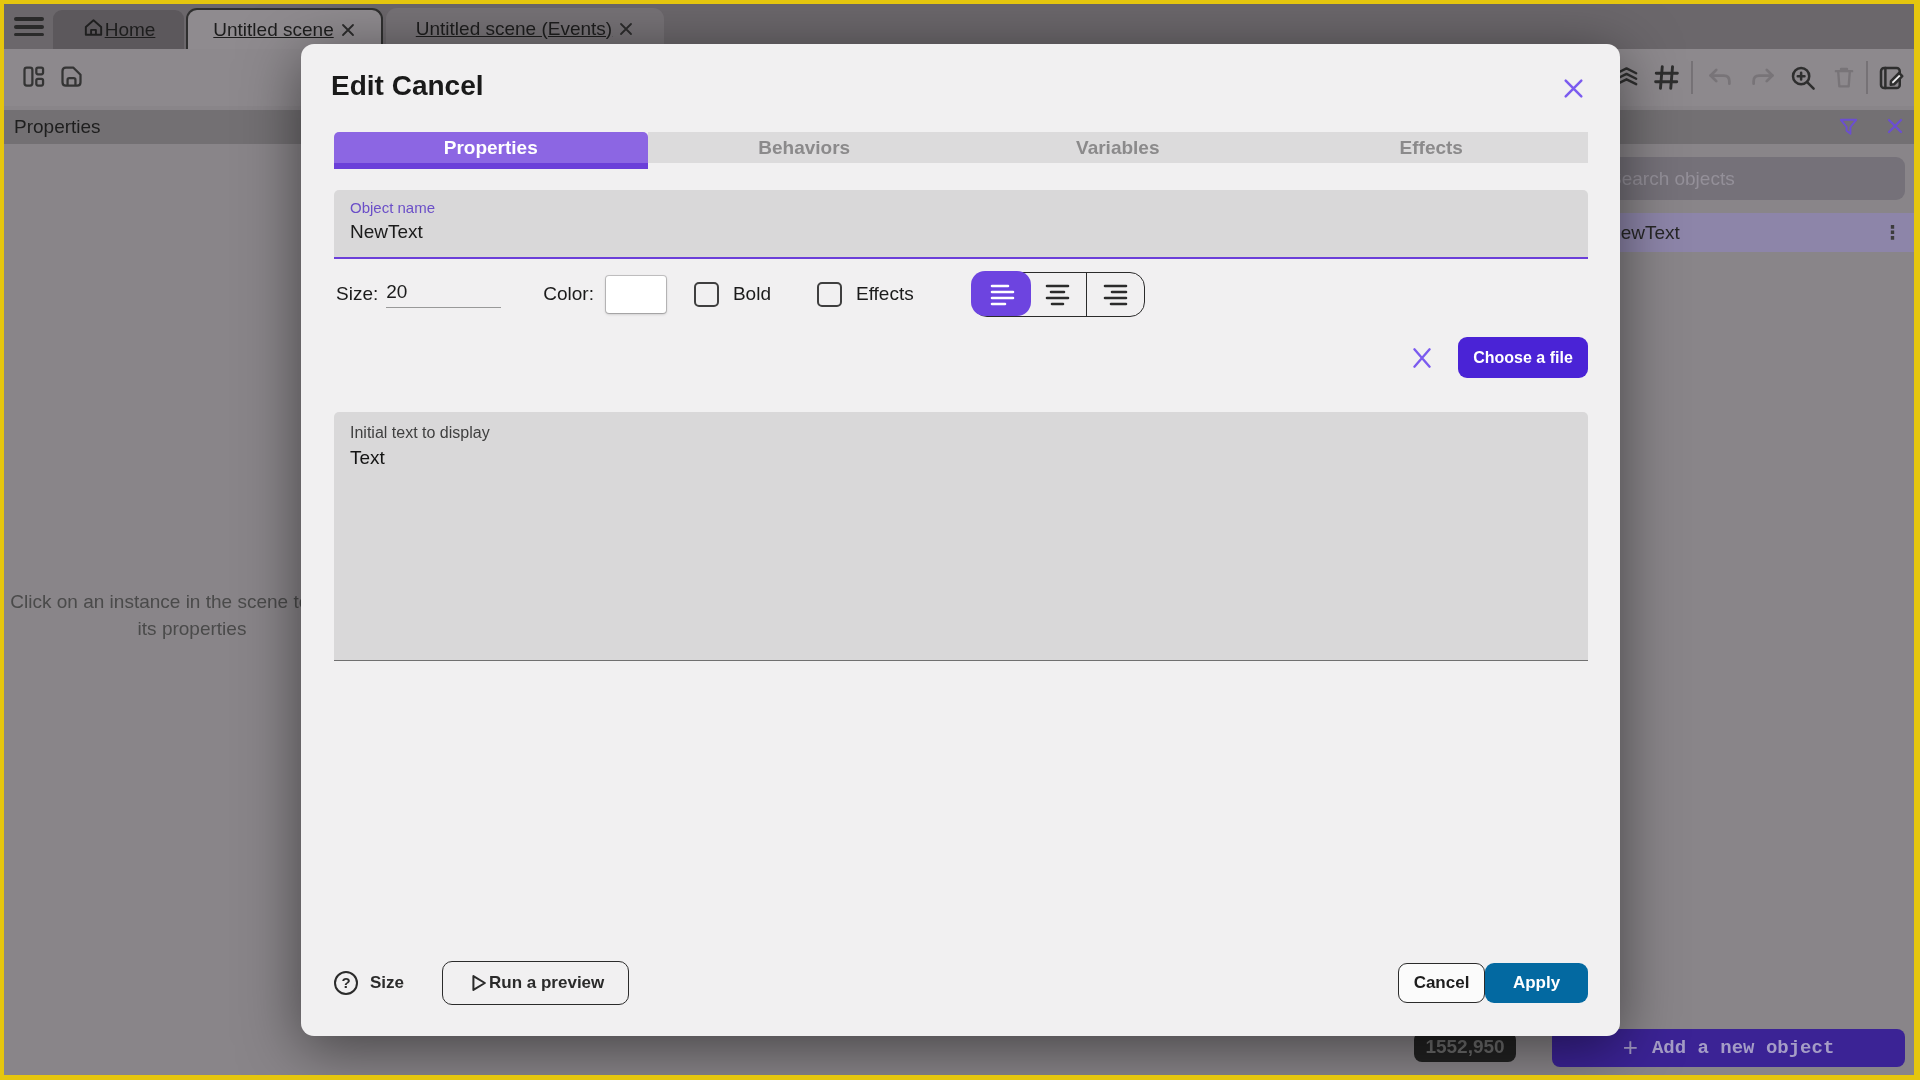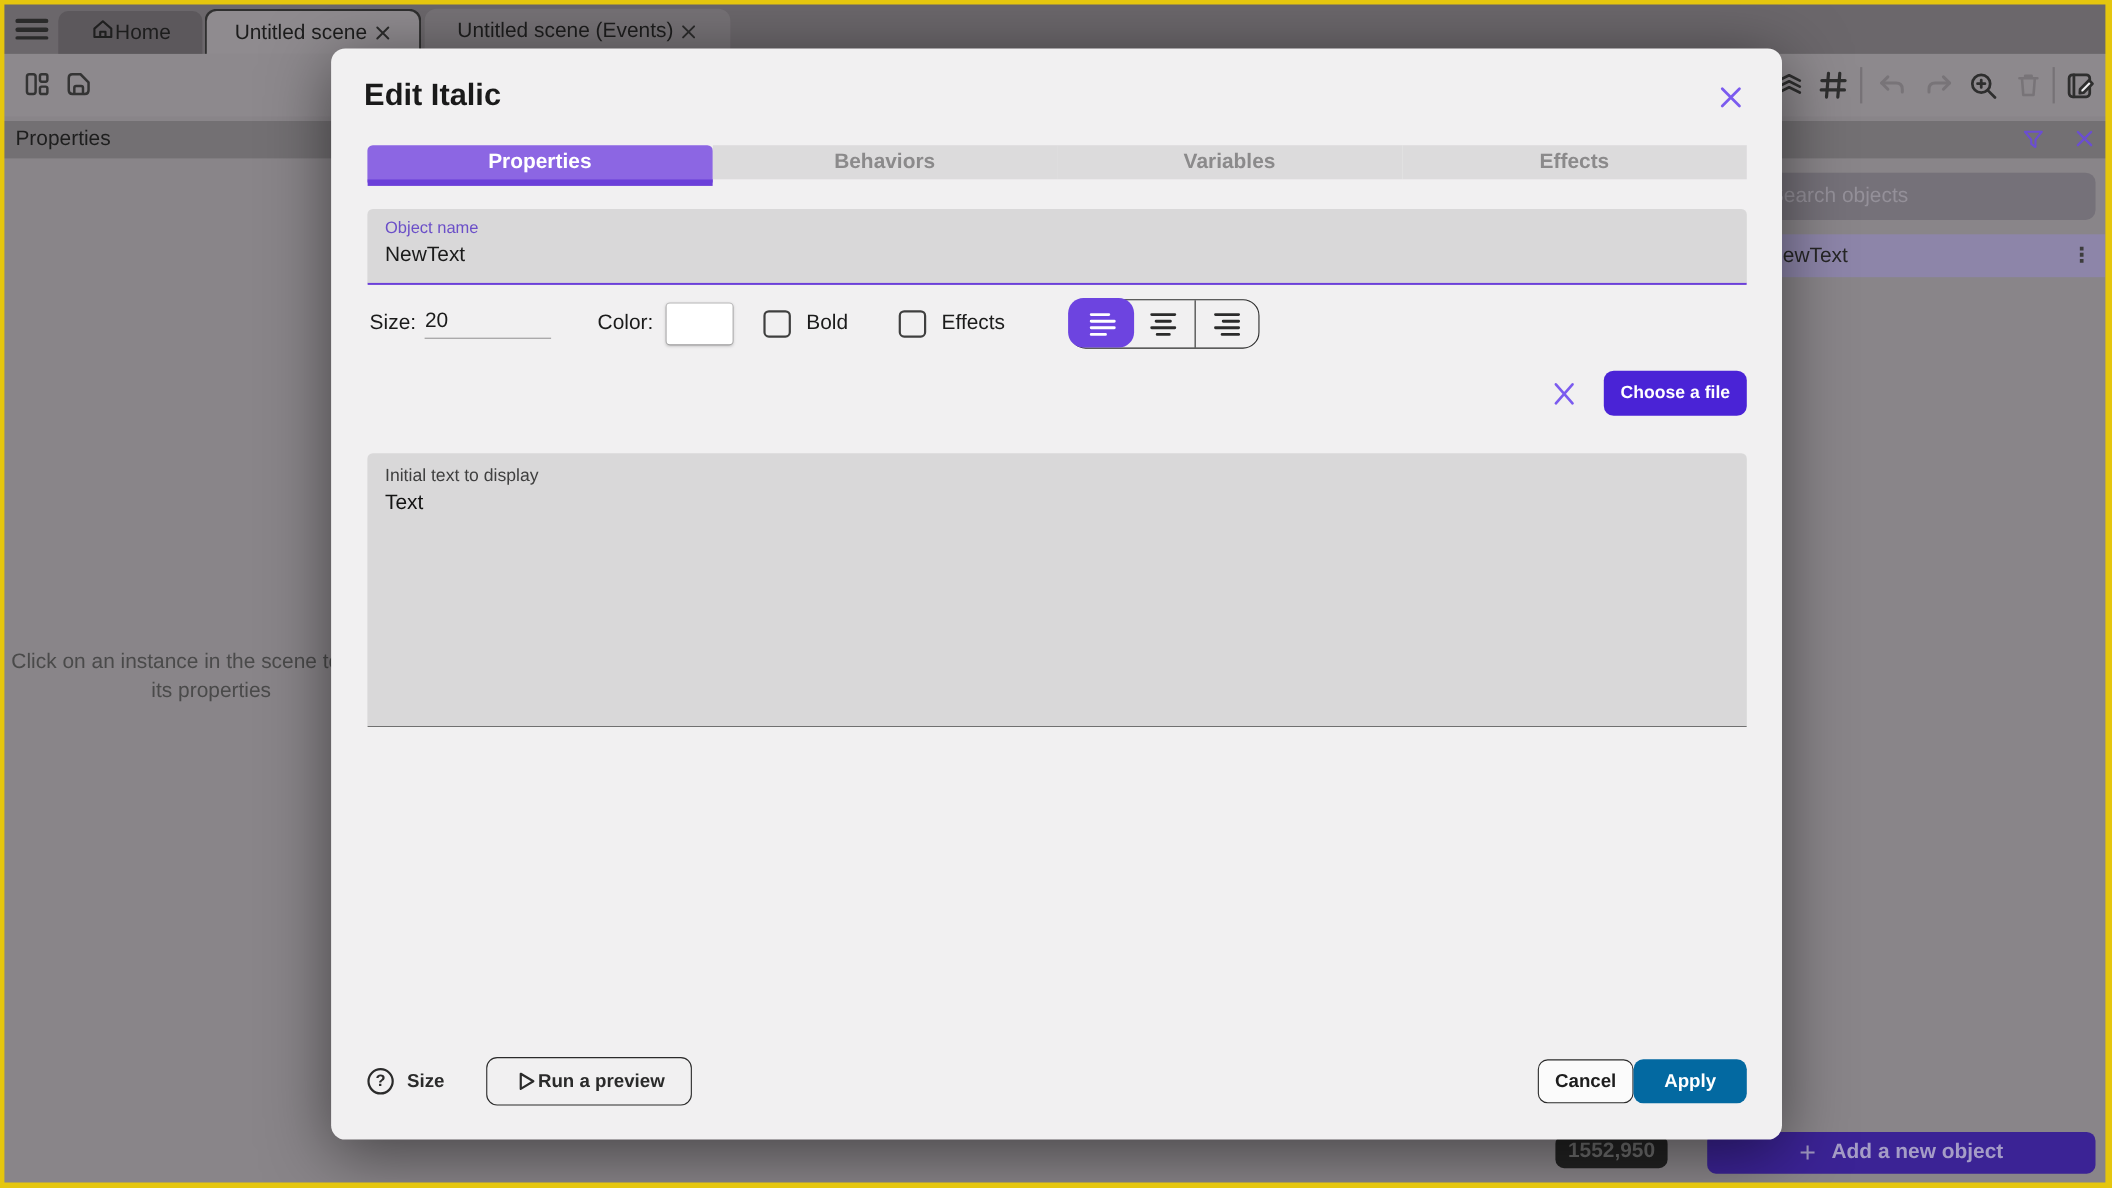--- a/index.html
+++ b/index.html
@@ -9,21 +9,21 @@
 
   
   .frame-border { position:absolute; inset:0; border:4px solid #e5c60e;
     border-right-width:6px; border-bottom-width:5px; pointer-events:none; z-index:60; }
 
   
   .topbar { position:absolute; left:0; top:0; width:1920px; height:49px; background:#6b676b; }
   .hamburger { position:absolute; left:14px; top:13px; width:30px; height:24px; cursor:pointer; }
   .hamburger span { display:block; height:3.4px; background:#2a2a2a; border-radius:2px; margin:4.4px 0; }
   .tab { position:absolute; top:10px; height:39px; display:flex; align-items:center;
-    justify-content:center; font-size:19px; color:#1d1d1d; cursor:pointer; }
+    justify-content:center; font-size:19px; color:#1d1d1d; cursor:pointer;text-decoration:underline; }
   .tab-home { left:53px; width:131px; background:#5c585c; border-radius:9px 9px 0 0; }
   .tab-scene { left:186px; width:197px; top:8px; height:41px; background:#8f8b8f;
     border:2px solid #2f2f2f; border-bottom:none; border-radius:11px 11px 0 0; }
   .tab-events { left:386px; width:278px; top:8px; height:41px; background:#767276; border-radius:11px 11px 0 0; }
   .tab .x-close { display:flex; margin-left:6px; }
 
   
   .toolbar2 { position:absolute; left:0; top:49px; width:1920px; height:57px; background:#8d898d; }
   .tb-icon { position:absolute; top:14px; cursor:pointer; }
   .tb-divider { position:absolute; top:12px; width:1.5px; height:33px; background:#767276; }
@@ -47,21 +47,21 @@
   .object-row .obj-label { font-size:19px; color:#262626; padding-left:17px; }
   .object-row .kebab { position:absolute; right:12px; font-size:19px; font-weight:bold;
     color:#3c3c3c; letter-spacing:0; cursor:pointer; line-height:1; }
   .coords-badge { position:absolute; left:1414px; top:1032px; width:102px; height:30px;
     background:#222222; border-radius:8px; color:#6c6c6c; font-size:19px; font-weight:bold;
     text-align:center; line-height:30px; }
   .add-object-btn { position:absolute; left:1552px; top:1029px; width:353px; height:38px;
     background:#3b2395; border-radius:8px; display:flex; align-items:center; justify-content:center;
     gap:14px; cursor:pointer; }
   .add-object-btn .plus { color:#9e96bf; font-size:26px; font-weight:normal; line-height:1; margin-top:-2px; }
-  .add-object-btn .lbl { color:#a59dc6; font-size:19px; font-weight:bold; }
+  .add-object-btn .lbl { color:#a59dc6; font-size:19px; font-weight:bold;font-family:Liberation Mono, monospace; }
 
   
   .modal { position:absolute; left:301px; top:44px; width:1319px; height:992px;
     background:#f1f0f1; border-radius:13px; box-shadow:0 12px 60px rgba(0,0,0,.5); z-index:10; }
   .modal-title { position:absolute; left:30px; top:26px; font-size:28px; font-weight:bold; color:#1a1a1a; }
   .modal-close { position:absolute; right:34px; top:32px; cursor:pointer; }
 
   .mtabs { position:absolute; left:33px; top:88px; width:1254px; height:37px; display:flex; }
   .mtab { flex:1; height:31px; background:#dcdbdc; color:#8b8a8b; font-size:19px; font-weight:bold;
     display:flex; align-items:center; justify-content:center; cursor:pointer; }
@@ -252,21 +252,21 @@
   </div>
 
   <div class="coords-badge">1552,950</div>
 
   <div class="add-object-btn">
     <span class="plus">+</span>
     <span class="lbl">Add a new object</span>
   </div>
 
   <div class="modal">
-    <div class="modal-title">Edit Italic</div>
+    <div class="modal-title">Edit Cancel</div>
     <div class="modal-close">
       <svg width="25" height="25" viewBox="0 0 24 24" stroke="#7b5bef" stroke-width="2.4" stroke-linecap="round">
           <path d="M4.5 4.5 L19.5 19.5 M19.5 4.5 L4.5 19.5"></path>
         </svg>
     </div>
 
     <div class="mtabs">
       <div class="mtab active">Properties</div>
       <div class="mtab">Behaviors</div>
       <div class="mtab">Variables</div>

